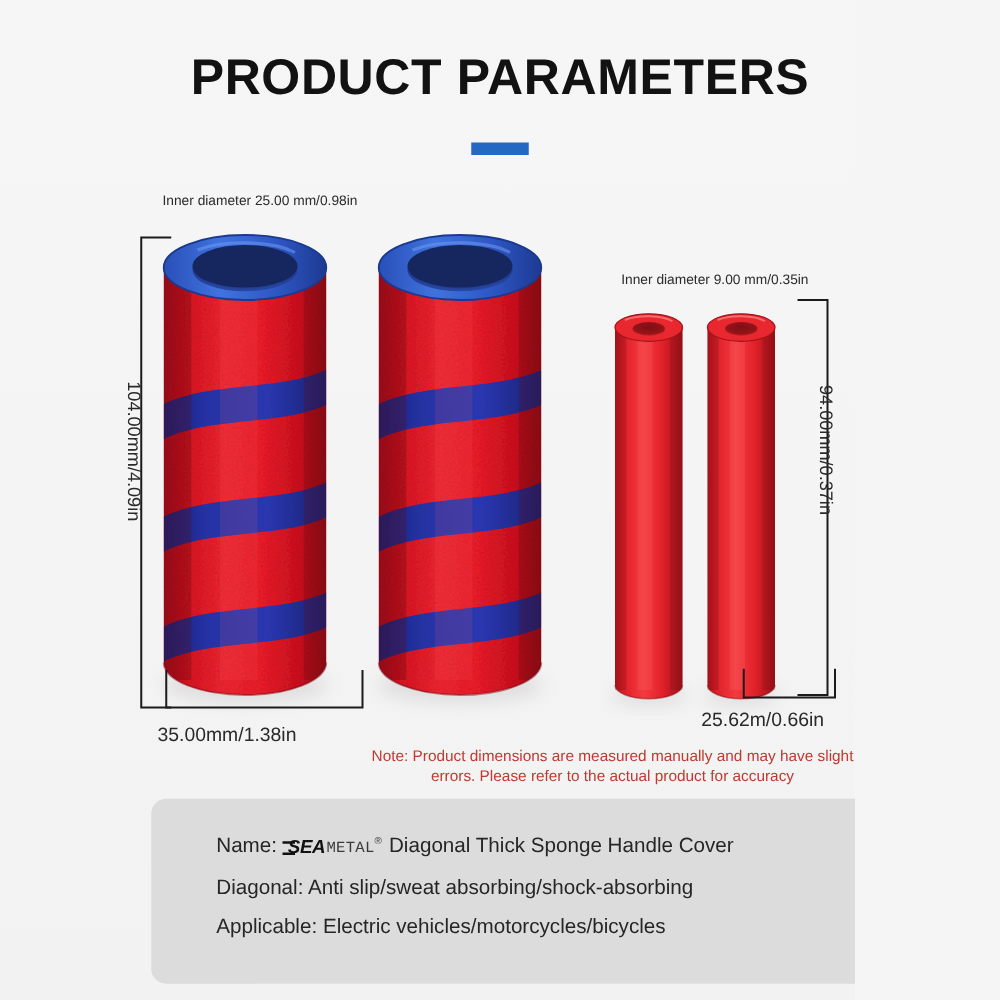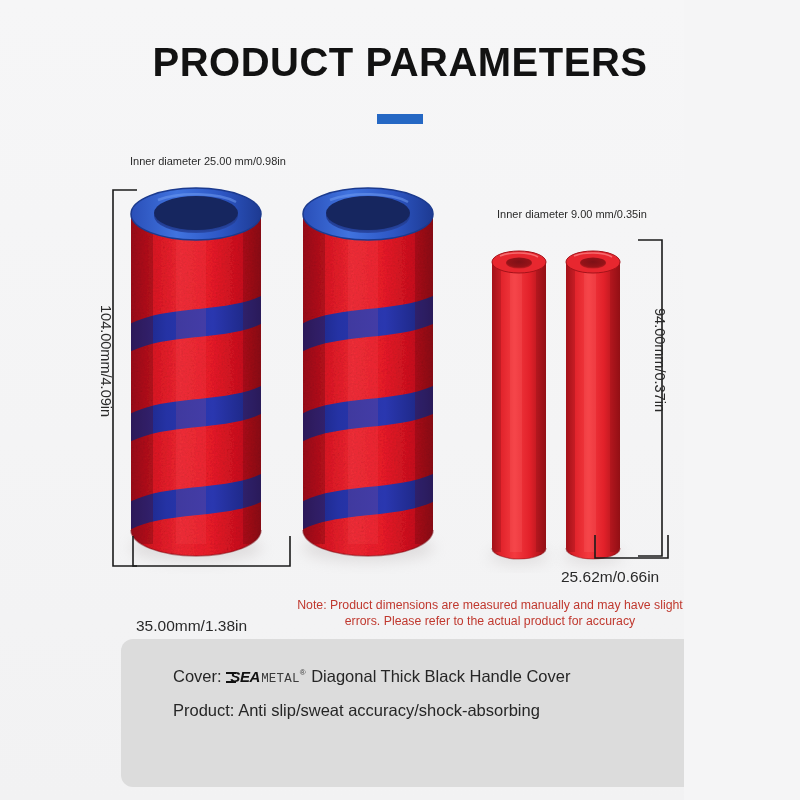--- a/index.html
+++ b/index.html
@@ -60,22 +60,22 @@
     position: absolute;
     font-size: 14.5px;
     color: #2a2a2a;
     white-space: nowrap;
     transform-origin: 0 0;
     transform: rotate(90deg);
     font-family: "Liberation Sans", sans-serif;
   }
 
   #label-inner-large { left: 130px; top: 155px; }
-  #label-inner-small { left: 497px; top: 208px; }
-  #label-width-large { left: 136px; top: 580px; font-size: 15.5px; margin-top: 37px; }
+  #label-inner-small { left: 497px; top: 218px; }
+  #label-width-large { left: 126px; top: 580px; font-size: 15.5px; }
   #label-width-small { left: 561px; top: 568px; font-size: 15.5px; }
 
   #label-height-large { left: 114px; top: 305px; }
   #label-height-small { left: 668px; top: 308px; }
 
   
   .note {
     position: absolute;
     left: 278px;
     top: 597px;
@@ -345,29 +345,33 @@
 
   <div class="dim-label" id="label-width-small">25.62m/0.66in</div>
 
   <div class="note">Note: Product dimensions are measured manually and may have slight errors. Please refer to the actual product for accuracy</div>
 
   <div class="info-panel"></div>
 
   <div class="info-list">
 
     <div class="info-row">
-      <span>Cover:</span>
+      <span>Name:</span>
       <span class="brand">
         <span class="brand-sea">SEA</span><span class="brand-metal">METAL</span><span class="brand-reg">®</span>
       </span>
-      <span>Diagonal Thick Black Handle Cover</span>
+      <span>Diagonal Thick Sponge Handle Cover</span>
     </div>
 
     <div class="info-row">
-      <span>Product:</span>
-      <span>Anti slip/sweat accuracy/shock-absorbing</span>
+      <span>Diagonal:</span>
+      <span>Anti slip/sweat absorbing/shock-absorbing</span>
     </div>
 
 
+    <div class="info-row">
+      <span>Applicable:</span>
+      <span>Electric vehicles/motorcycles/bicycles</span>
+    </div>
 
   </div>
 
 </div>
 
 </body></html>

